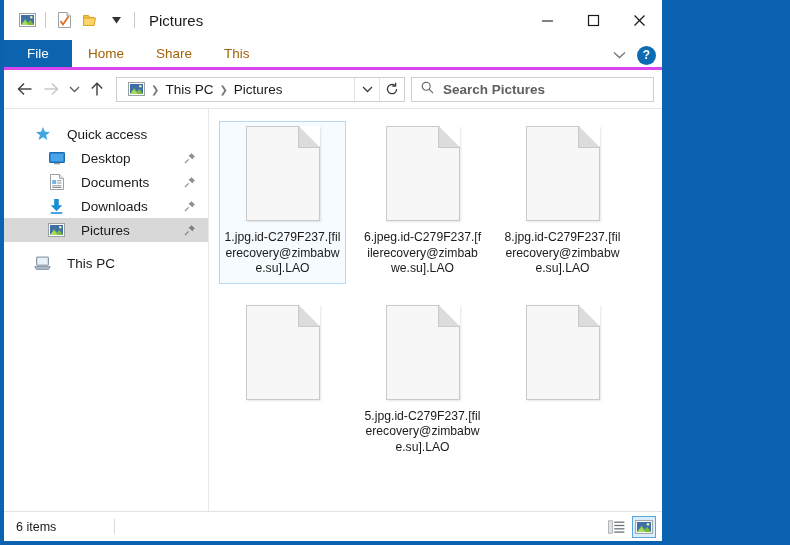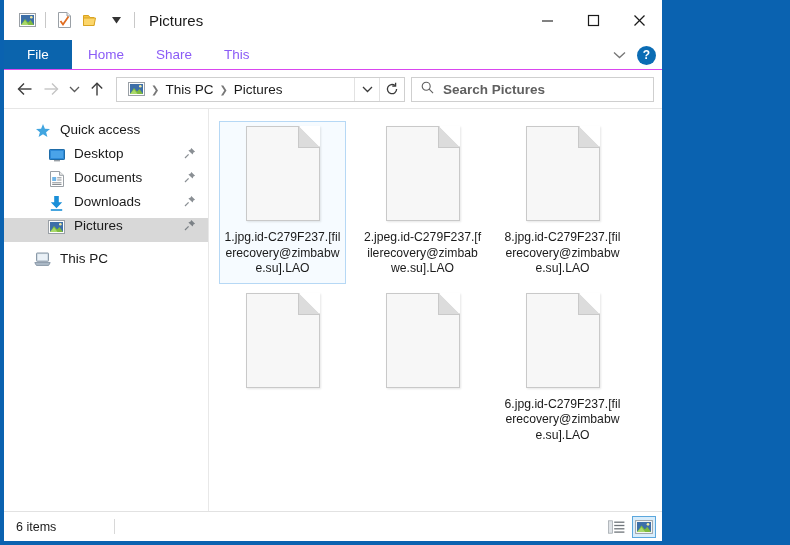--- a/index.html
+++ b/index.html
@@ -45,26 +45,26 @@
   .wc {
     width: 46px; display: flex; align-items: center; justify-content: center;
     font-size: 15px; color: #1a1a1a; cursor: default;
   }
 
   
   #ribbon {
     height: 30px; flex: 0 0 30px;
     background: #ffffff;
     display: flex; align-items: stretch;
-    border-bottom: 1px solid #d946ef;
+    border-bottom: 3px solid #d946ef;
     position: relative;
   }
   .tab {
     display: flex; align-items: center; justify-content: center;
-    padding: 0 16px; font-size: 13.5px; color: #8b5cf6;
+    padding: 0 16px; font-size: 13.5px; color: #a16207;
     white-space: nowrap;
   }
   .tab.file {
     background: #0b64ad; color: #ffffff; min-width: 68px;
   }
   .ribbon-right {
     position: absolute; right: 6px; top: 0; height: 30px;
     display: flex; align-items: center; gap: 7px;
   }
   .chev-btn {
@@ -155,22 +155,22 @@
     transform: rotate(0deg);
   }
 
   
   #sidebar {
     flex: 0 0 204px; background: #ffffff;
     padding-top: 13px; position: relative; z-index: 1;
     overflow: hidden;
   }
   .nav-item {
-    height: 24px; display: flex; align-items: flex-start;
-    padding-left: 30px; gap: 9px; position: relative;
+    height: 24px; display: flex; align-items: center;
+    padding-left: 30px; gap: 16px; position: relative;
   }
   .nav-item.indent { padding-left: 44px; }
   .nav-item.gap { margin-top: 9px; }
   .nav-item.selected { background: #d8d8d8; }
   .nav-ico {
     width: 17px; height: 17px; flex: 0 0 17px;
     display: flex; align-items: center; justify-content: center;
   }
   .nav-label {
     font-size: 13.5px; color: #1a1a1a; white-space: nowrap;
@@ -188,21 +188,21 @@
     position: relative; z-index: 1;
     padding: 12px 8px 0 10px;
     overflow: hidden;
   }
   .grid {
     display: flex; flex-wrap: wrap;
     align-content: flex-start;
   }
   .file-cell {
     width: 127px; padding: 4px 2px 6px 2px;
-    margin-right: 13px; margin-bottom: 4px;
+    margin-right: 13px; margin-bottom: 16px;
     display: flex; flex-direction: column; align-items: center;
     border: 1px solid transparent;
   }
   .file-cell.focused {
     border: 1px solid #b6d8f5; background: #f6fbff;
   }
   .doc-icon {
     width: 74px; height: 95px; position: relative;
     margin-bottom: 9px;
   }
@@ -513,21 +513,21 @@
           </div>
           <div class="file-name">1.jpg.id-C279F237.[filerecovery@zimbabwe.su].LAO</div>
         </div>
 
         <div class="file-cell">
           <div class="doc-icon">
             <div class="page"></div>
               <div class="fold-edge"></div>
               <div class="fold"></div>
           </div>
-          <div class="file-name">2.jpeg.id-C279F237.[filerecovery@zimbabwe.su].LAO</div>
+          <div class="file-name">6.jpeg.id-C279F237.[filerecovery@zimbabwe.su].LAO</div>
         </div>
 
         <div class="file-cell">
           <div class="doc-icon">
             <div class="page"></div>
               <div class="fold-edge"></div>
               <div class="fold"></div>
           </div>
           <div class="file-name">8.jpg.id-C279F237.[filerecovery@zimbabwe.su].LAO</div>
         </div>
@@ -539,29 +539,29 @@
               <div class="fold"></div>
           </div>
         </div>
 
         <div class="file-cell">
           <div class="doc-icon">
             <div class="page"></div>
               <div class="fold-edge"></div>
               <div class="fold"></div>
           </div>
+          <div class="file-name">5.jpg.id-C279F237.[filerecovery@zimbabwe.su].LAO</div>
         </div>
 
         <div class="file-cell">
           <div class="doc-icon">
             <div class="page"></div>
               <div class="fold-edge"></div>
               <div class="fold"></div>
           </div>
-          <div class="file-name">6.jpg.id-C279F237.[filerecovery@zimbabwe.su].LAO</div>
         </div>
 
       </div>
     </div>
   </div>
 
   <div id="statusbar">
     <span class="status-text">6 items</span>
     <span class="status-sep"></span>
     <div class="view-toggles">

